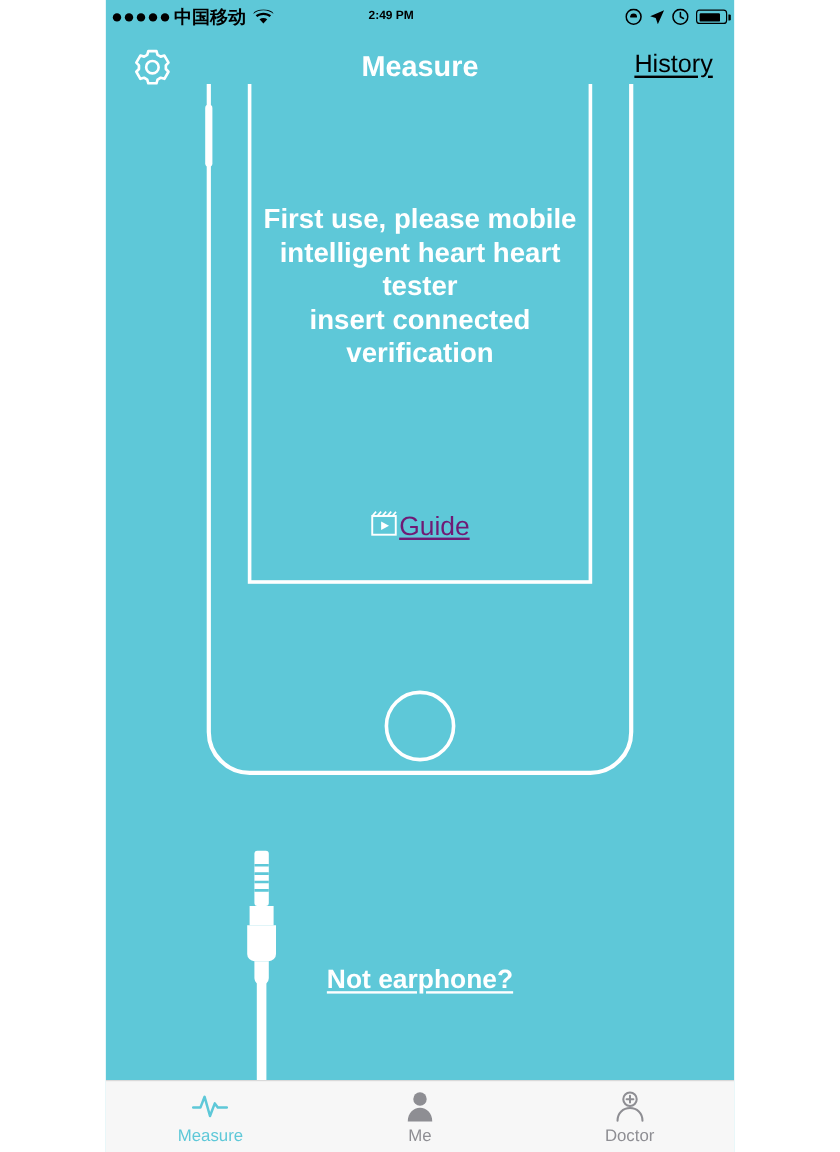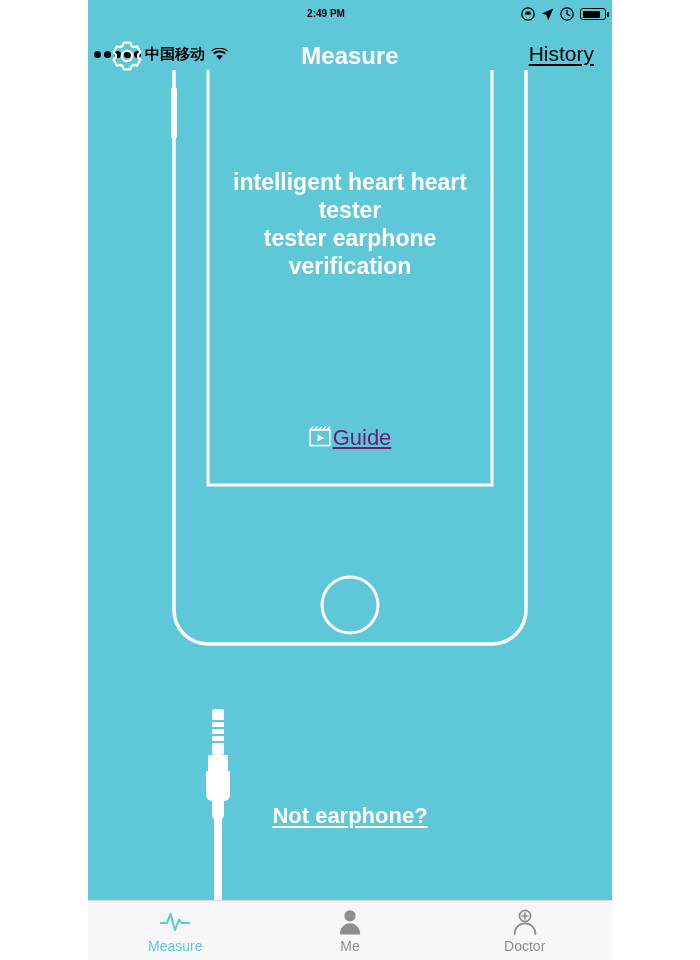--- a/index.html
+++ b/index.html
@@ -56,21 +56,20 @@
     font-weight: bold;
     z-index: 30;
   }
   #status-left {
     position: absolute;
     left: 6px; top: 0;
     height: 28px;
     display: flex;
     align-items: center;
     gap: 4px;
-    margin-top: 40px;
   }
   .sig-dots {
     display: flex;
     align-items: center;
     gap: 3px;
   }
   .sig-dots i {
     display: block;
     width: 7px; height: 7px;
     border-radius: 50%;
@@ -336,23 +335,24 @@
       <path d="M86 -120 a34 34 0 0 1 34 -34 h284 a34 34 0 0 1 34 34 v660 a34 34 0 0 1 -34 34 h-284 a34 34 0 0 1 -34 -34 Z" fill="none" stroke="#ffffff" stroke-width="3.5"></path>
 
       <rect x="120" y="-80" width="284" height="495" fill="none" stroke="#ffffff" stroke-width="3"></rect>
 
       <circle cx="262" cy="535" r="28" fill="none" stroke="#ffffff" stroke-width="3"></circle>
 
       <path d="M86 20 v46" stroke="#ffffff" stroke-width="6" stroke-linecap="round" fill="none"></path>
     </svg>
 
     <div id="instructions">
+      <div>First use, please mobile</div>
       <div>intelligent heart heart</div>
       <div>tester</div>
-      <div>tester earphone</div>
+      <div>insert connected</div>
       <div>verification</div>
     </div>
 
     <div id="guide-link">
       <span>
         <svg width="22" height="22" viewBox="0 0 22 22">
           <rect x="1.2" y="5" width="19.6" height="15.6" fill="none" stroke="#ffffff" stroke-width="1.6"></rect>
           <path d="M1.2 5 L4.4 1.4 M5.4 5 L8.6 1.4 M9.6 5 L12.8 1.4 M13.8 5 L17 1.4 M18 5 L21 1.6" stroke="#ffffff" stroke-width="1.4" fill="none"></path>
           <path d="M8.6 9.6 L15.2 13.1 L8.6 16.6 Z" fill="#ffffff"></path>
         </svg>

